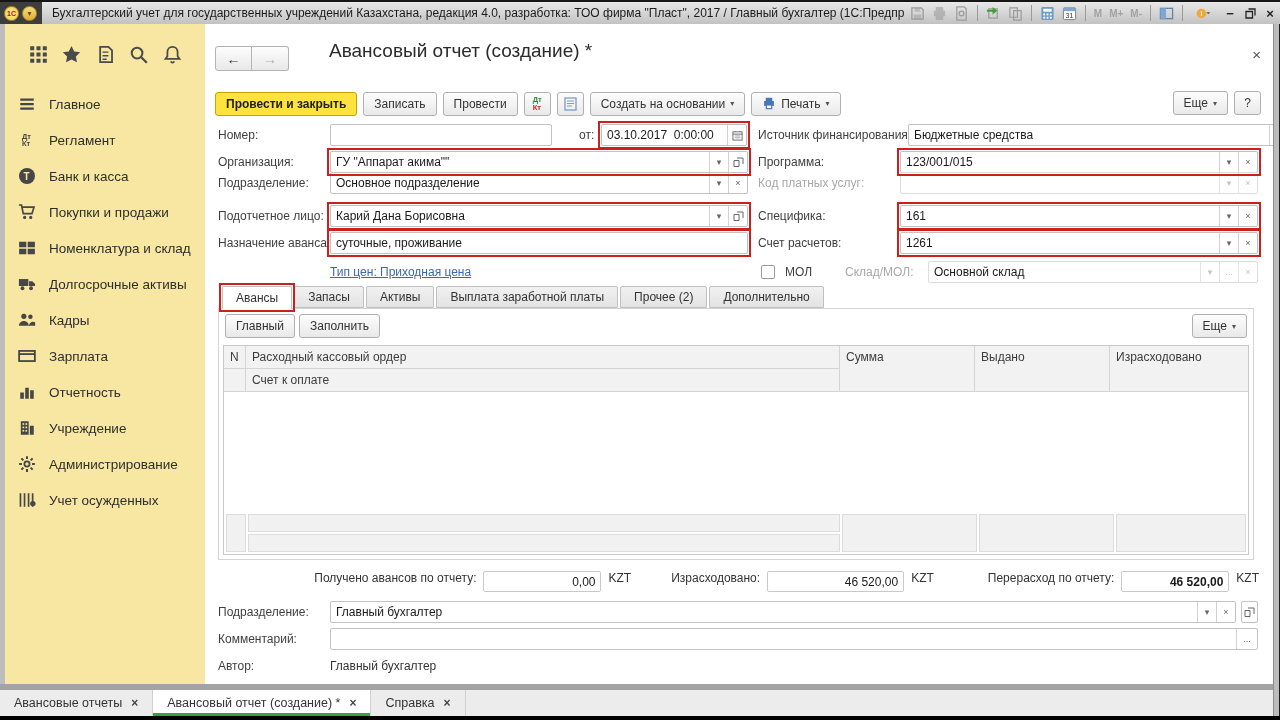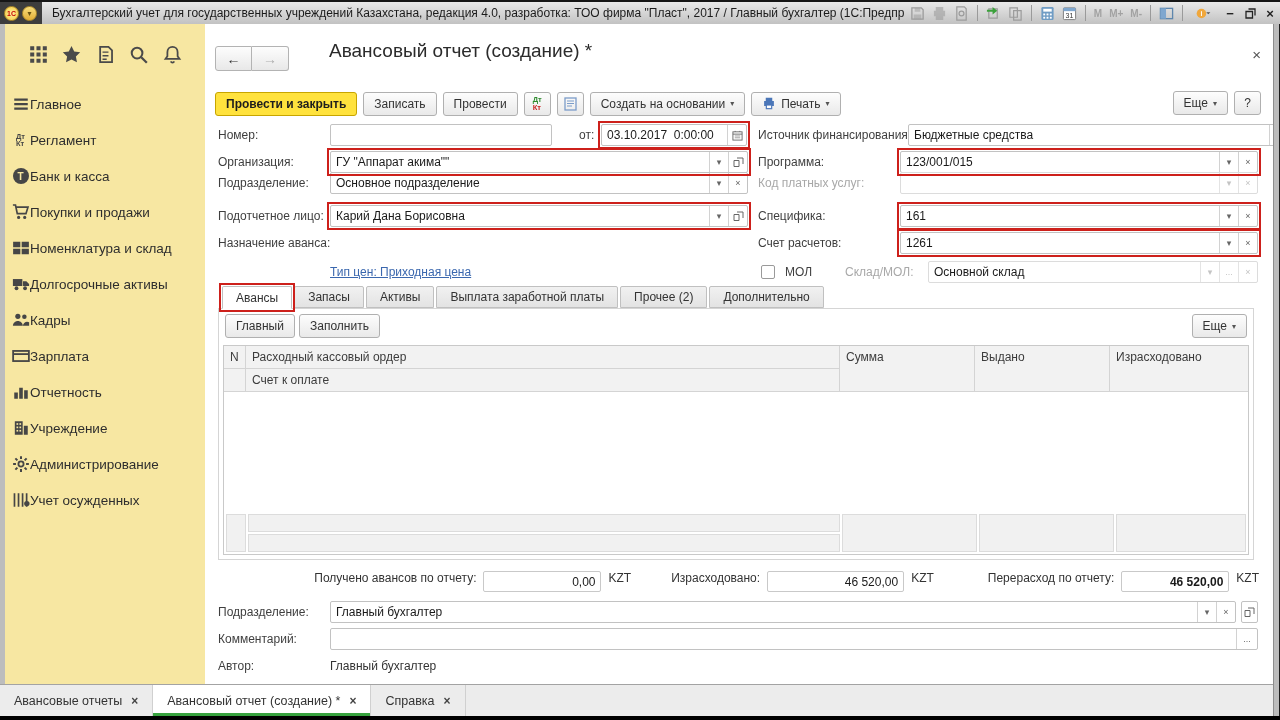--- a/index.html
+++ b/index.html
@@ -23,21 +23,21 @@
   
   .main{position:absolute;top:24px;left:0;width:1273px;height:660px;display:flex}
   .rframe{position:absolute;top:24px;right:0;width:7px;height:692px;background:#bcbcbc;border-left:1px solid #8d8d8d;border-right:1px solid #1c1c1c}
 
   
   .sidebar{width:205px;flex:0 0 auto;background:#f7e7a2;border-left:5px solid #bdbdbd;color:#3c3c3c}
   .panel-icons{height:48px;display:flex;align-items:center;justify-content:space-between;padding:0 22px;margin-top:6px}
   .pi{width:22px;height:22px;color:#4a4a4a;display:flex;align-items:center;justify-content:center}
   .pi svg{width:19px;height:19px}
   .menu{padding-top:8px}
-  .mitem{display:flex;align-items:center;height:36px;padding-left:6px;font-size:13.5px;color:#2e2e2e;cursor:pointer}
+  .mitem{display:flex;align-items:center;gap:13px;height:36px;padding-left:12px;font-size:13.5px;color:#2e2e2e;cursor:pointer}
   .mico{width:19px;height:19px;flex:0 0 auto;color:#464646;display:flex;align-items:center;justify-content:center}
   .mico svg{width:18px;height:18px}
   .ic-dtkt{display:flex;flex-direction:column;line-height:1;font-size:7.5px;font-weight:bold;color:#464646}
   .ic-coin{width:16px;height:16px;border-radius:50%;background:#464646;color:#f7e7a2;font-size:10px;font-weight:bold;display:flex;align-items:center;justify-content:center}
 
   
   .content{flex:1;background:#fff;position:relative;font-size:12px;color:#333}
   .form-close{position:absolute;right:12px;top:22px;font-size:15px;color:#555;cursor:pointer}
   .nav{position:absolute;left:10px;top:22px;display:flex}
   .navbtn{width:37px;height:25px;border:1px solid #b3b3b3;background:linear-gradient(#fdfdfd,#e8e8e8);display:flex;align-items:center;justify-content:center;font-size:14px}
@@ -88,21 +88,21 @@
   .totals{position:absolute;top:547px;right:14px;display:flex;align-items:flex-start;gap:7px;height:22px;font-size:12px;color:#333;white-space:nowrap}
   .tbox{height:21px;border:1px solid #c9c9c9;border-radius:2px;display:flex;align-items:center;justify-content:flex-end;padding:0 5px;color:#1a1a1a}
   .tbox.b{font-weight:bold}
   .tgap{width:26px}
 
   .openbtn{position:absolute;width:17px;height:22px;border:1px solid #c2c2c2;border-radius:2px;display:flex;align-items:center;justify-content:center;color:#666;cursor:pointer}
   .openbtn svg{width:11px;height:11px}
   .author-val{position:absolute;left:125px;line-height:22px;color:#333}
 
   
-  .tabbar{position:absolute;top:684px;left:0;width:1273px;height:32px;background:#ececec;border-top:1px solid #a3a3a3;display:flex}
+  .tabbar{position:absolute;top:684px;left:0;width:1273px;height:32px;background:#ececec;border-top:6px solid #a3a3a3;display:flex}
   .btab{display:flex;align-items:center;gap:9px;padding:0 14px;font-size:12.5px;color:#333;border-right:1px solid #d0d0d0;cursor:pointer;white-space:nowrap}
   .btab .x{font-size:12px;color:#444;font-weight:bold}
   .btab.active{background:#fff;box-shadow:inset 0 -3px 0 #37a33e}
 </style>
 </head>
 <body>
 
 <div class="screen">
 
   <div class="titlebar">
@@ -462,20 +462,23 @@
         <span class="lbl" style="left:553px">Специфика:</span>
         <div class="fld annot" style="left:695px;width:358px">
           <input value="161" style="">
           <span class="fbtn">▾</span>
           <span class="fbtn">×</span>
         </div>
       </div>
 
       <div class="row" style="top:208px">
         <span class="lbl" style="left:13px">Назначение аванса:</span>
+        <div class="fld annot" style="left:125px;width:418px">
+          <input value="суточные, проживание" style="">
+        </div>
         <span class="lbl" style="left:553px">Счет расчетов:</span>
         <div class="fld annot" style="left:695px;width:358px">
           <input value="1261" style="">
           <span class="fbtn">▾</span>
           <span class="fbtn">×</span>
         </div>
       </div>
 
       <div class="row" style="top:237px">
         <span class="link" style="left:125px">Тип цен: Приходная цена</span>

